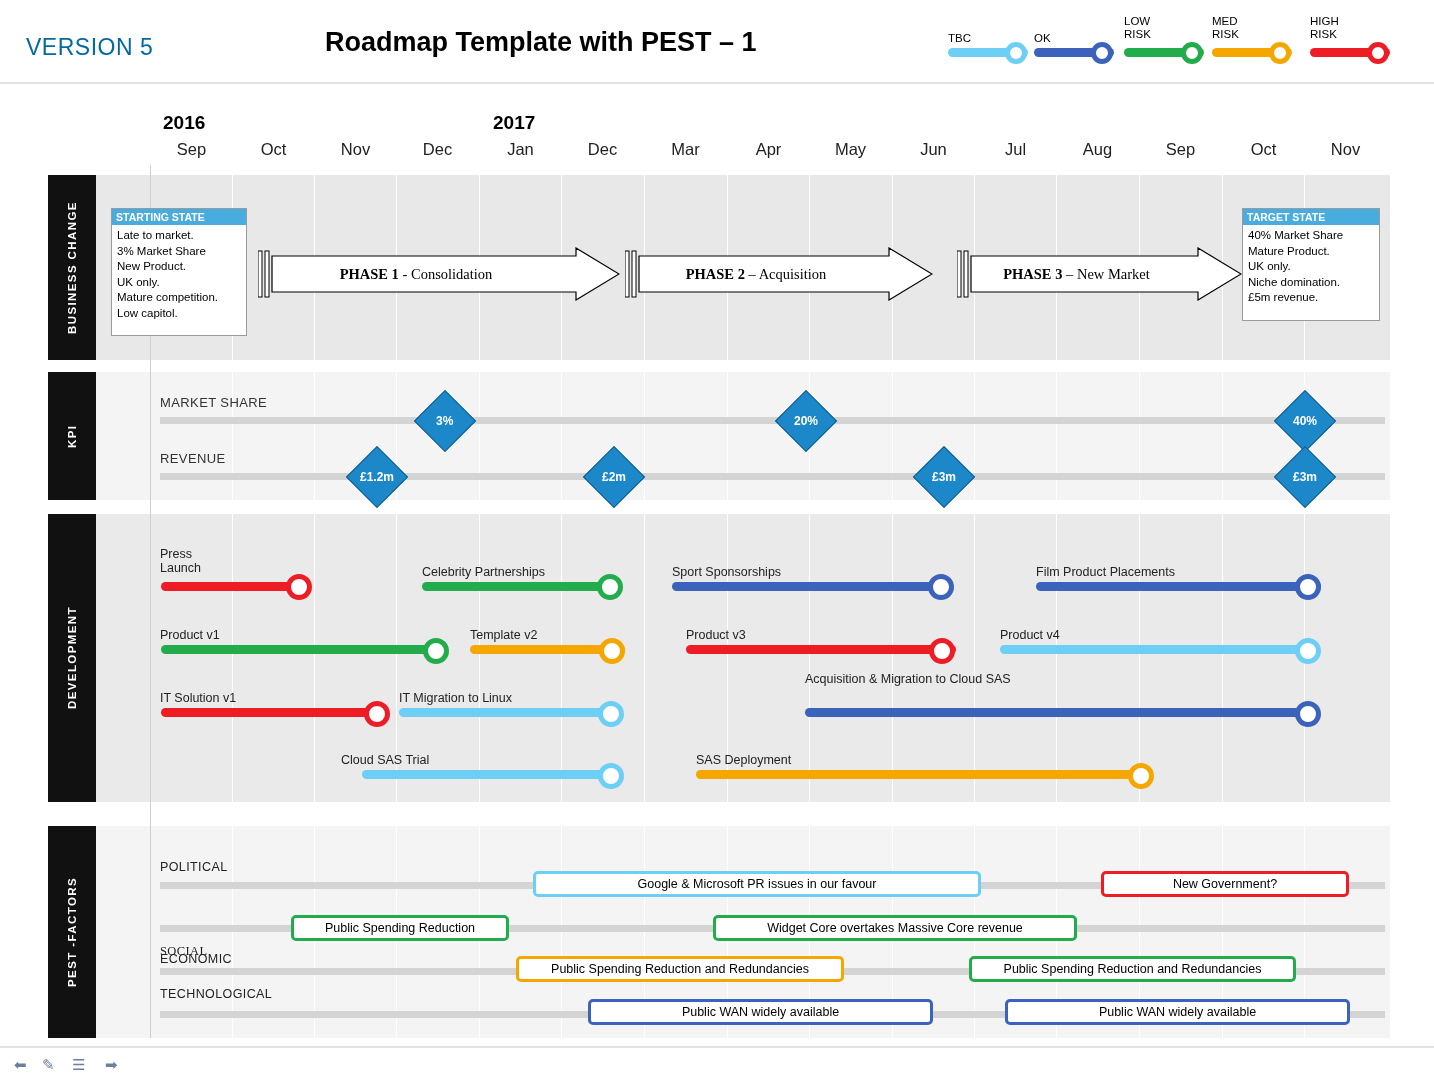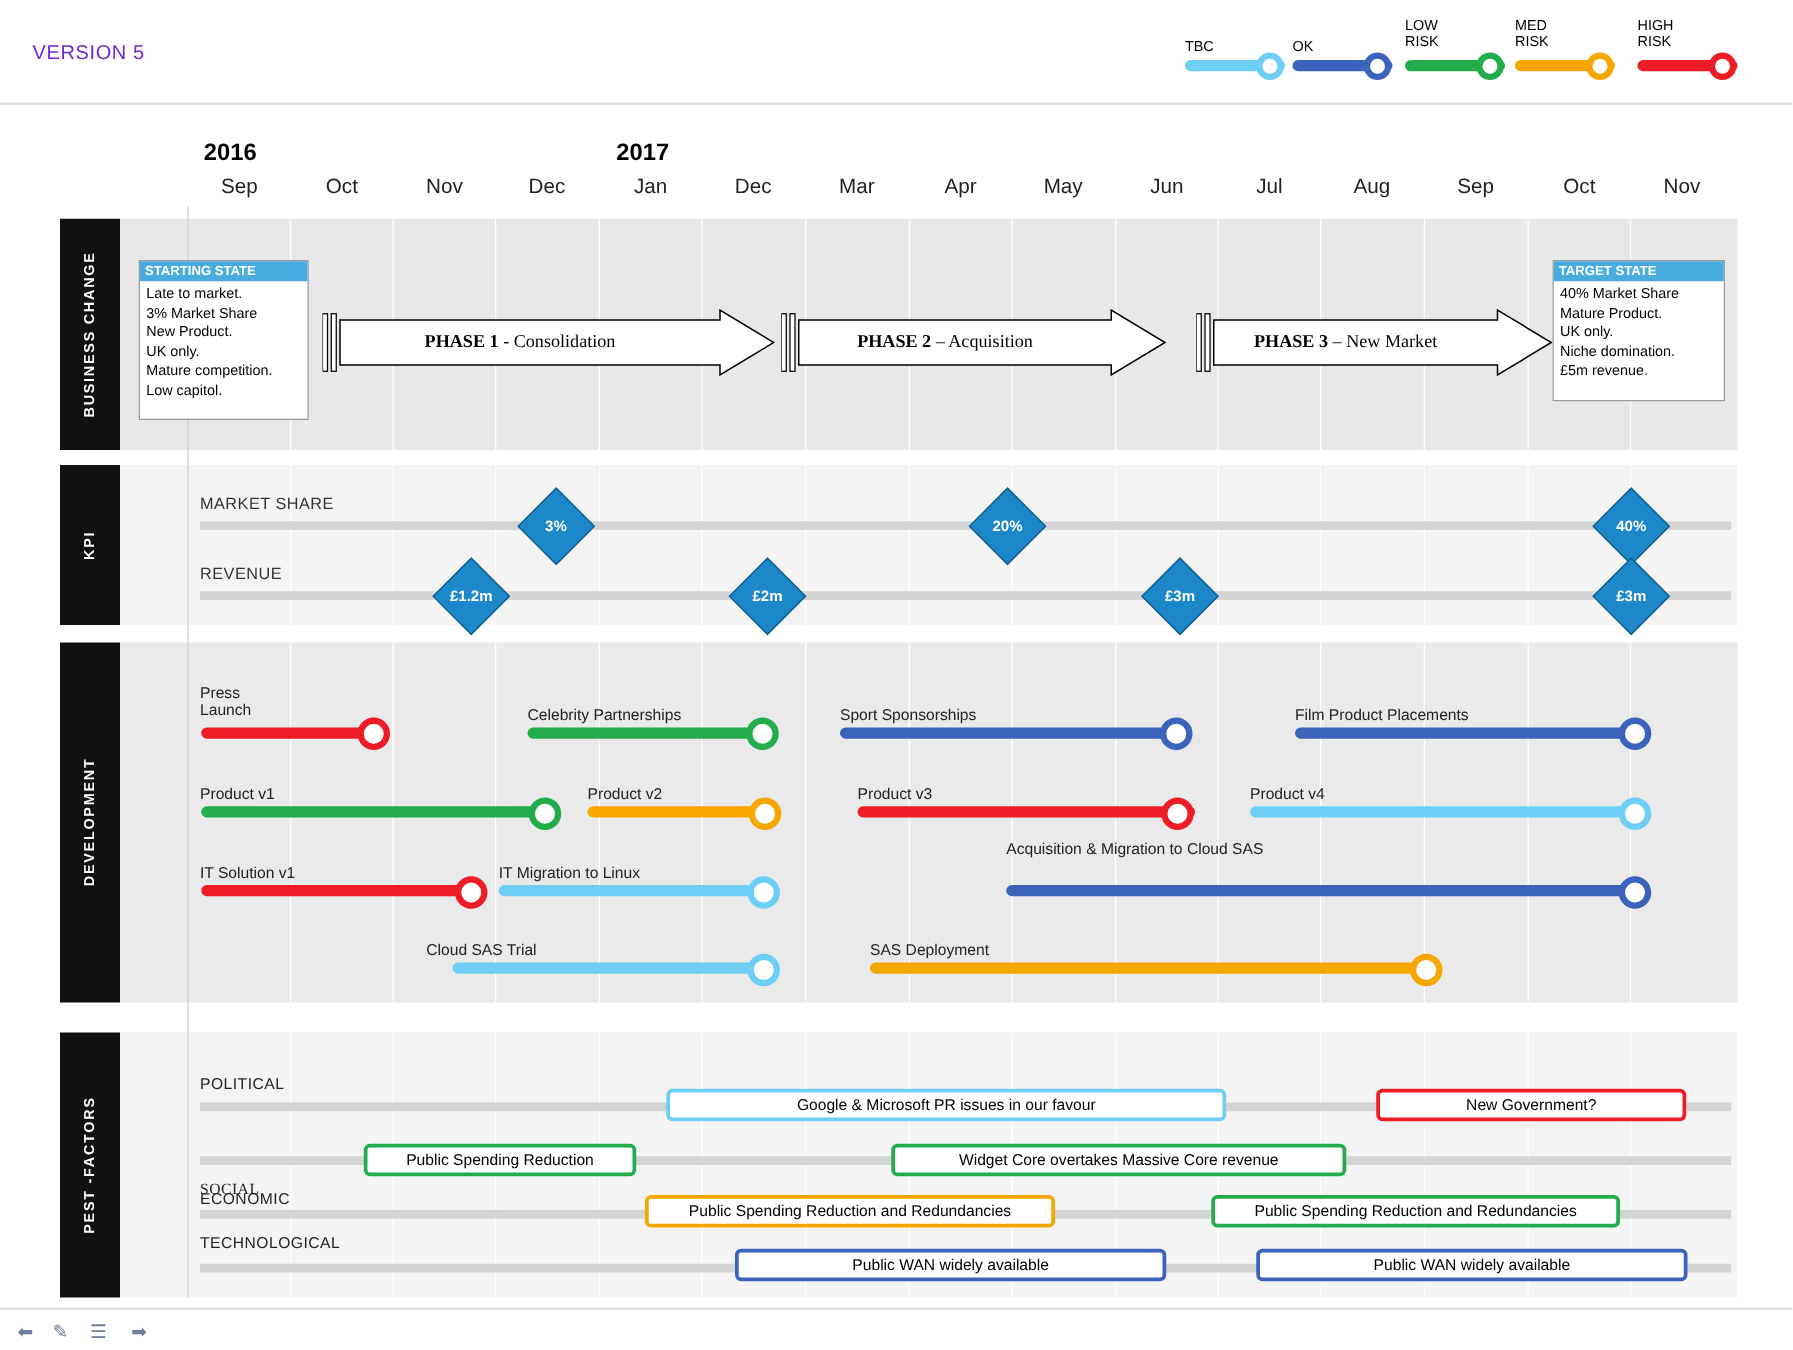--- a/index.html
+++ b/index.html
@@ -9,21 +9,21 @@
     background:#ffffff;
     font-family:"Liberation Sans", sans-serif;
     position:relative;
     overflow:hidden;
     color:#000;
   }
 
   
   #header { position:absolute; left:0; top:0; width:1434px; height:82px; background:#fff; }
   #header-rule { position:absolute; left:0; top:82px; width:1434px; height:2px; background:#e3e3e3; }
-  #version { position:absolute; left:26px; top:34px; font-size:16px; color:#6d28d9; letter-spacing:.5px; }
+  #version { position:absolute; left:26px; top:34px; font-size:23px; color:#0369a1; letter-spacing:.5px; }
   #title { position:absolute; left:325px; top:27px; font-size:27px; font-weight:bold; color:#000; }
 
   .legend-item { position:absolute; top:12px; }
   .legend-label { font-size:11.5px; color:#000; line-height:13px; white-space:pre-line; }
   .legend-bar { position:absolute; top:36px; left:0; width:80px; height:9px; border-radius:5px; }
   .legend-dot { position:absolute; top:30px; width:22px; height:22px; border-radius:50%; background:#fff; }
 
   
   .band-label {
     position:absolute; background:#111; color:#fff;
@@ -76,20 +76,21 @@
 
   
   #footer-rule { position:absolute; left:0; top:1046px; width:1434px; height:2px; background:#e3e3e3; }
   .foot-icon { position:absolute; top:1056px; font-size:15px; color:#6b7f9e; }
 </style>
 </head>
 <body>
 
 <div id="header">
   <div id="version">VERSION 5</div>
+  <div id="title">Roadmap Template with PEST – 1</div>
 
   <div class="legend-item" style="left:948px;">
     <div class="legend-label" style="position:absolute;left:0;top:20px;">TBC</div>
     <div class="legend-bar" style="background:#6dcff6;"></div>
     <div class="legend-dot" style="left:57px;border:5px solid #6dcff6;"></div>
   </div>
   <div class="legend-item" style="left:1034px;">
     <div class="legend-label" style="position:absolute;left:0;top:20px;">OK</div>
     <div class="legend-bar" style="background:#3b63bc;"></div>
     <div class="legend-dot" style="left:57px;border:5px solid #3b63bc;"></div>
@@ -301,21 +302,21 @@
 <div class="dev-dot" style="left:928px;top:574px;border:5px solid #3b63bc;"></div>
 
 <div class="dev-label" style="left:1036px;top:565px;">Film Product Placements</div>
 <div class="dev-bar" style="left:1036px;top:582px;width:285px;background:#3b63bc;"></div>
 <div class="dev-dot" style="left:1295px;top:574px;border:5px solid #3b63bc;"></div>
 
 <div class="dev-label" style="left:160px;top:628px;">Product v1</div>
 <div class="dev-bar" style="left:161px;top:645px;width:285px;background:#22ac4b;"></div>
 <div class="dev-dot" style="left:423px;top:638px;border:5px solid #22ac4b;"></div>
 
-<div class="dev-label" style="left:470px;top:628px;">Product v2</div>
+<div class="dev-label" style="left:470px;top:628px;">Template v2</div>
 <div class="dev-bar" style="left:470px;top:645px;width:155px;background:#f5a700;"></div>
 <div class="dev-dot" style="left:599px;top:638px;border:5px solid #f5a700;"></div>
 
 <div class="dev-label" style="left:686px;top:628px;">Product  v3</div>
 <div class="dev-bar" style="left:686px;top:645px;width:270px;background:#ee1c25;"></div>
 <div class="dev-dot" style="left:929px;top:638px;border:5px solid #ee1c25;"></div>
 
 <div class="dev-label" style="left:1000px;top:628px;">Product  v4</div>
 <div class="dev-bar" style="left:1000px;top:645px;width:320px;background:#6dcff6;"></div>
 <div class="dev-dot" style="left:1295px;top:638px;border:5px solid #6dcff6;"></div>

